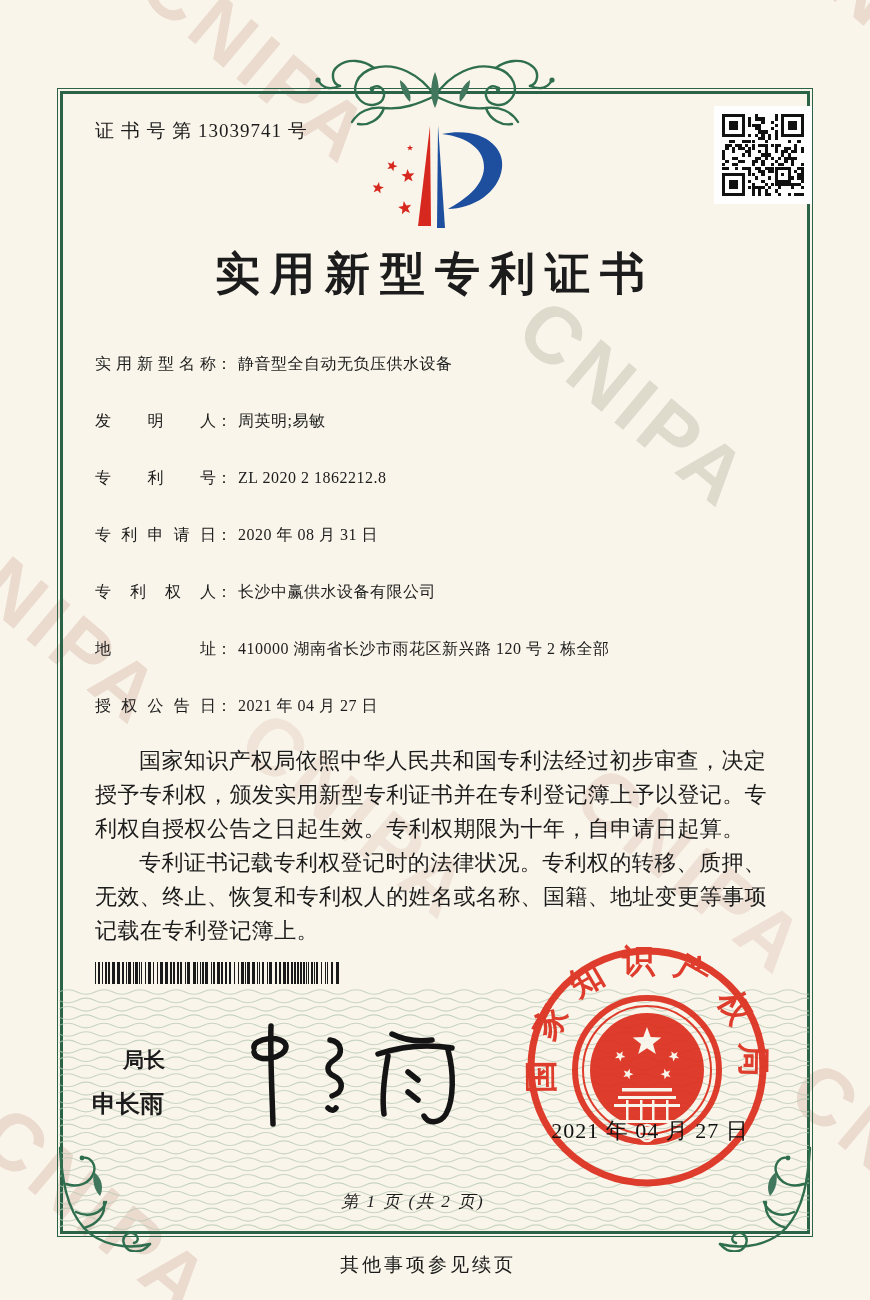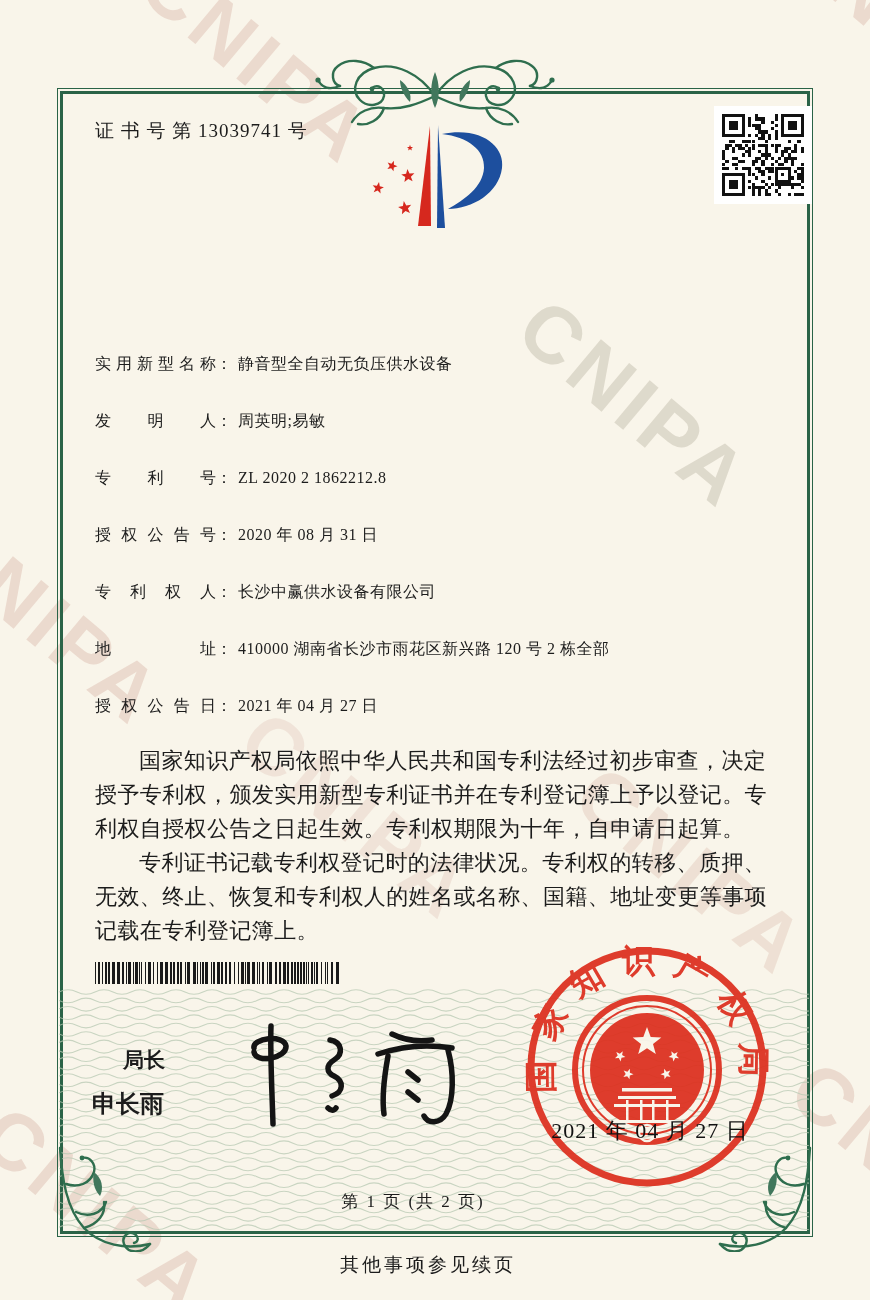--- a/index.html
+++ b/index.html
@@ -58,21 +58,21 @@
   .barcode{position:absolute;left:95px;top:962px;z-index:3;}
   .signer-title{position:absolute;left:95px;top:1046px;font-size:21px;font-weight:bold;
                 font-family:"Liberation Sans","DejaVu Sans",sans-serif;z-index:3;margin-left:28px;}
   .signer-name{position:absolute;left:92px;top:1088px;font-size:24px;font-weight:bold;
                font-family:"Liberation Sans","DejaVu Sans",sans-serif;z-index:3;}
   .signature{position:absolute;left:232px;top:1012px;z-index:3;}
   .seal{position:absolute;left:522px;top:942px;z-index:4;opacity:0.93;}
   .seal-date{position:absolute;left:525px;top:1116px;width:250px;text-align:center;
              font-size:22px;letter-spacing:1px;color:#111;z-index:5;}
   .page-info{position:absolute;left:57px;top:1190px;width:712px;text-align:center;
-             font-size:17px;letter-spacing:2px;z-index:3;}
+             font-size:17px;letter-spacing:2px;z-index:3;font-style:italic;}
   .cont-note{position:absolute;left:0;top:1252px;width:856px;text-align:center;
              font-size:19px;letter-spacing:3px;z-index:3;}
 </style>
 </head>
 <body>
 
 <div id="page">
 
   <span class="wm wm-pink wm1">CNIPA</span>
   <span class="wm wm-pink wm2">CNIPA</span>
@@ -469,26 +469,27 @@
     <path d="M78,6 L79,106 L66,106 Z" fill="#d6281e"></path>
     <path d="M86,5 L93,108 L85,108 Z" fill="#1d4f9e"></path>
     <path d="M90,14 C130,6 153,27 150,48 C147,73 120,89 96,89 C112,80 131,67 132,48 C133,30 116,17 90,14 Z" fill="#1d4f9e"></path>
   <polygon points="58.0,24.8 58.8,26.9 61.0,27.0 59.3,28.4 59.9,30.6 58.0,29.3 56.1,30.6 56.7,28.4 55.0,27.0 57.2,26.9" fill="#d6281e"></polygon>
       <polygon points="41.9,40.8 41.9,44.7 45.5,46.2 41.8,47.4 41.5,51.3 39.2,48.2 35.4,49.1 37.7,45.9 35.7,42.6 39.4,43.8" fill="#d6281e"></polygon>
       <polygon points="55.4,49.0 57.5,53.5 62.4,53.3 58.9,56.7 60.6,61.3 56.3,58.9 52.4,62.0 53.3,57.1 49.2,54.4 54.1,53.8" fill="#d6281e"></polygon>
       <polygon points="27.0,62.1 27.8,66.2 31.9,67.2 28.2,69.2 28.6,73.4 25.6,70.5 21.7,72.2 23.5,68.4 20.7,65.2 24.9,65.7" fill="#d6281e"></polygon>
       <polygon points="51.8,81.1 54.3,85.4 59.2,84.7 55.9,88.4 58.0,92.9 53.5,90.9 49.9,94.3 50.4,89.4 46.1,87.0 50.9,86.0" fill="#d6281e"></polygon>
     </svg>
 
+  <div class="title">实用新型专利证书</div>
 
   <div class="fields" id="fieldRows">
       <div class="field-row"><span class="flabel">实用新型名称</span><span class="fcolon">：</span><span class="fvalue">静音型全自动无负压供水设备</span></div>
       <div class="field-row"><span class="flabel">发明人</span><span class="fcolon">：</span><span class="fvalue">周英明;易敏</span></div>
       <div class="field-row"><span class="flabel">专利号</span><span class="fcolon">：</span><span class="fvalue">ZL 2020 2 1862212.8</span></div>
-      <div class="field-row"><span class="flabel">授权公告号</span><span class="fcolon">：</span><span class="fvalue">2020 年 08 月 31 日</span></div>
+      <div class="field-row"><span class="flabel">专利申请日</span><span class="fcolon">：</span><span class="fvalue">2020 年 08 月 31 日</span></div>
       <div class="field-row"><span class="flabel">专利权人</span><span class="fcolon">：</span><span class="fvalue">长沙中赢供水设备有限公司</span></div>
       <div class="field-row"><span class="flabel">地址</span><span class="fcolon">：</span><span class="fvalue">410000 湖南省长沙市雨花区新兴路 120 号 2 栋全部</span></div>
       <div class="field-row"><span class="flabel">授权公告日</span><span class="fcolon">：</span><span class="fvalue">2021 年 04 月 27 日</span></div>
     </div>
 
   <div class="paras" id="paras">
       <p>国家知识产权局依照中华人民共和国专利法经过初步审查，决定授予专利权，颁发实用新型专利证书并在专利登记簿上予以登记。专利权自授权公告之日起生效。专利权期限为十年，自申请日起算。</p>
       <p>专利证书记载专利权登记时的法律状况。专利权的转移、质押、无效、终止、恢复和专利权人的姓名或名称、国籍、地址变更等事项记载在专利登记簿上。</p>
     </div>
 

